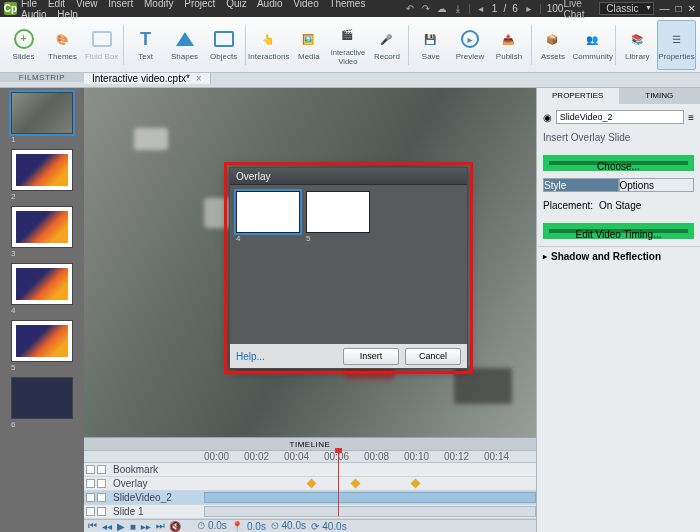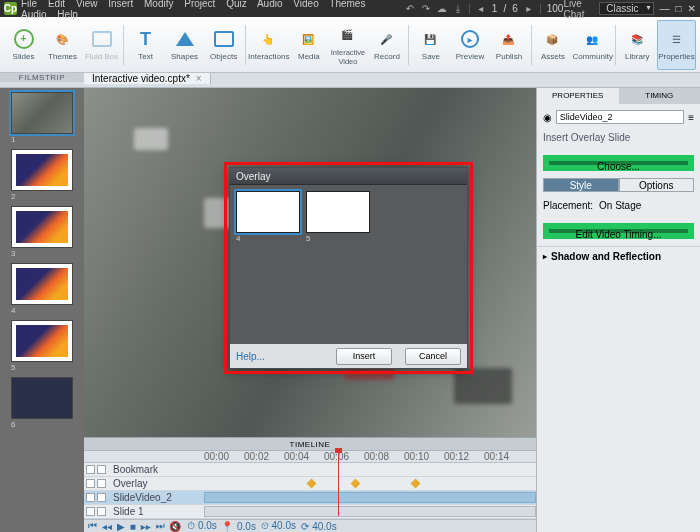--- a/index.html
+++ b/index.html
@@ -74,37 +74,37 @@
 #rpanel { width:164px; background:#e8ecef; border-left:1px solid #aeb7bf; display:flex; flex-direction:column; font-size:9px; }
 #rpanel .tabs { height:16px; display:flex; }
 #rpanel .tabs div { flex:1; text-align:center; line-height:16px; background:#c7ced4; font-size:8px; }
 #rpanel .tabs div.act { background:#e8ecef; border-bottom:1px solid #e8ecef; }
 #rpanel .sec { padding:6px; }
 #rpanel .objtitle { display:flex; gap:4px; align-items:center; }
 #rpanel input[type=text] { flex:1; border:1px solid #9aa5ad; padding:1px 3px; font-size:9px; }
 #rpanel .lighthead { margin-top:8px; color:#556; }
 #rpanel .widebtn { width:100%; height:16px; margin-top:12px; background:#15803d; border:6px solid #22c55e; }
 #rpanel .toggle { display:flex; margin-top:6px; }
-#rpanel .toggle div { flex:1; height:14px; line-height:14px; text-align:center; border:1px solid #9aa5ad; }
+#rpanel .toggle div { flex:1; height:14px; line-height:14px; text-align:left; border:1px solid #9aa5ad; }
 #rpanel .toggle div.on { background:#5b7e9a; color:#fff; }
 #rpanel .group { padding:4px 6px; border-top:1px solid #c7ced4; display:flex; align-items:center; font-weight:bold; cursor:default; }
 #rpanel .group::before { content:"▸"; margin-right:4px; font-size:8px; }
 
 
 #redbox { position:absolute; left:224px; top:162px; width:249px; height:212px; border:3px solid #e11; z-index:50; pointer-events:none; }
 #dialog { position:absolute; left:229px; top:167px; width:239px; height:202px; background:#dddedf; border:1px solid #4b4b4b; box-shadow:0 2px 10px rgba(0,0,0,.5); z-index:40; display:flex; flex-direction:column; }
 #dialog .dtitle { height:17px; background:linear-gradient(#54595d,#3e4246); color:#eee; padding:0 6px; line-height:17px; border-bottom:1px solid #2b2e30; }
 #dialog .dhead { height:18px; background:#dfe0e1; padding:0 6px; line-height:18px; display:flex; justify-content:space-between; color:#333; }
 #dialog .dhead .info { width:12px; height:12px; border-radius:50%; background:#1e6fb8; color:#fff; text-align:center; line-height:12px; font-style:italic; font-weight:bold; font-size:9px; }
 #dialog .darea { flex:1; background:#595a5b; padding:6px; display:flex; gap:6px; }
 #dialog .dslide { display:flex; flex-direction:column; }
 #dialog .dslide .th { width:64px; height:42px; background:#fff; border:1px solid #222; position:relative; }
 #dialog .dslide.sel .th { outline:2px solid #3a8bc9; }
 #dialog .dslide .num { color:#ccc; font-size:8px; margin-top:1px; }
-#dialog .dfoot { height:18px; background:#dfe0e1; display:flex; align-items:center; padding:12px 6px; gap:13px; }
+#dialog .dfoot { height:18px; background:#dfe0e1; display:flex; align-items:center; padding:12px 6px; gap:6px; }
 #dialog .dfoot .help { color:#1e6fb8; flex:1; }
 #dialog .dfoot button { width:56px; height:17px; background:linear-gradient(#fff,#e4e7ea); border:1px solid #8f9aa2; font-size:9px; border-radius:2px; }
 </style>
 </head>
 <body>
 
 <div id="titlebar">
   <div class="logo">Cp</div>
   <div class="menus">
     <span>File</span>
@@ -339,21 +339,21 @@
           </div>
       </div>
       <div class="ctrl">
         <span>⏮</span>
         <span>◂◂</span>
         <span>▶</span>
         <span>■</span>
         <span>▸▸</span>
         <span>⏭</span>
         <span>🔇</span>
-        <span style="">⏱ <span>0.0s</span></span>
+        <span style="margin-left:10px">⏱ <span>0.0s</span></span>
         <span>📍 <span>0.0s</span></span>
         <span>⏲ <span>40.0s</span></span>
         <span>⟳ <span>40.0s</span></span>
       </div>
       <div class="playhead"></div>
     </div>
   </div>
 
   <div id="rpanel">
     <div class="tabs">

